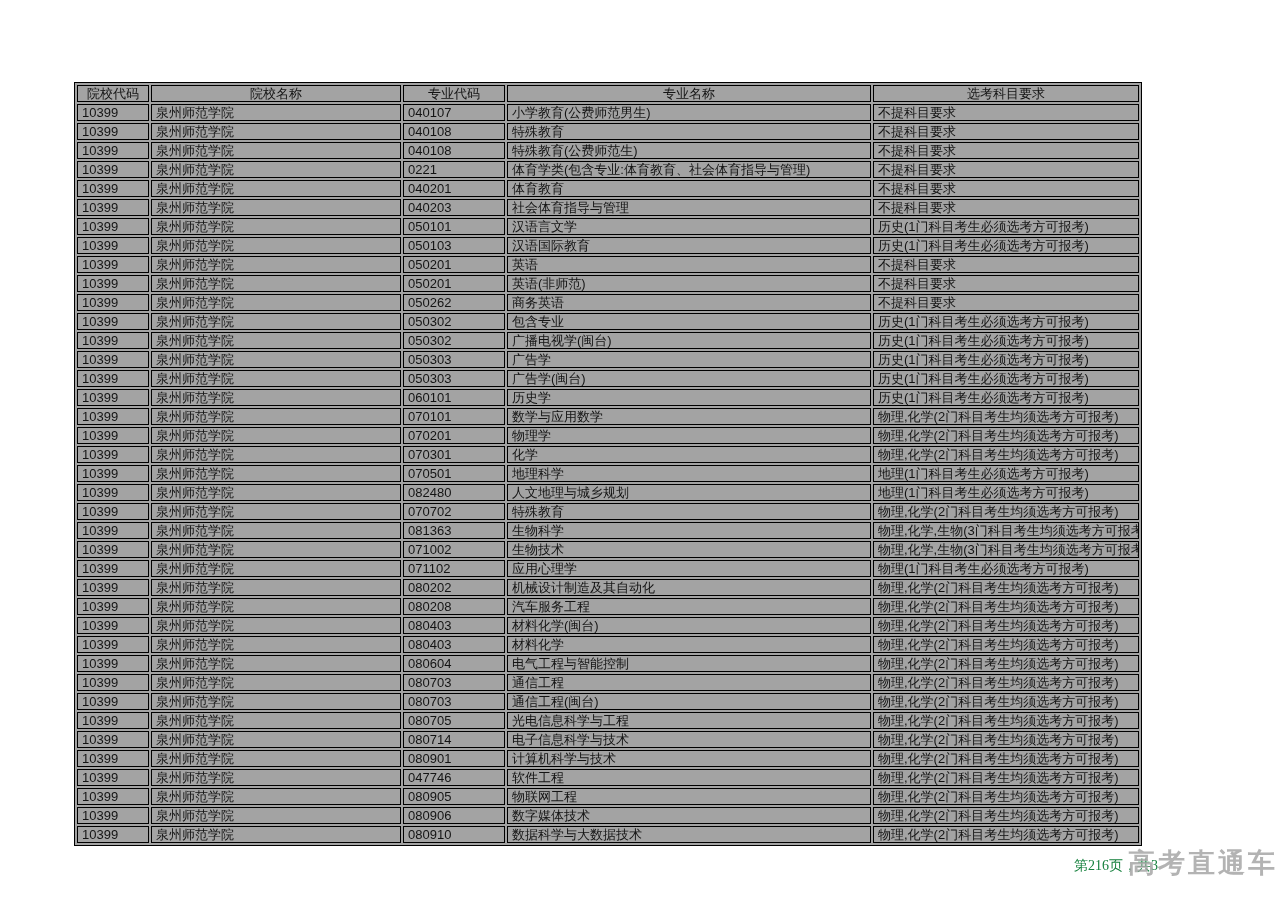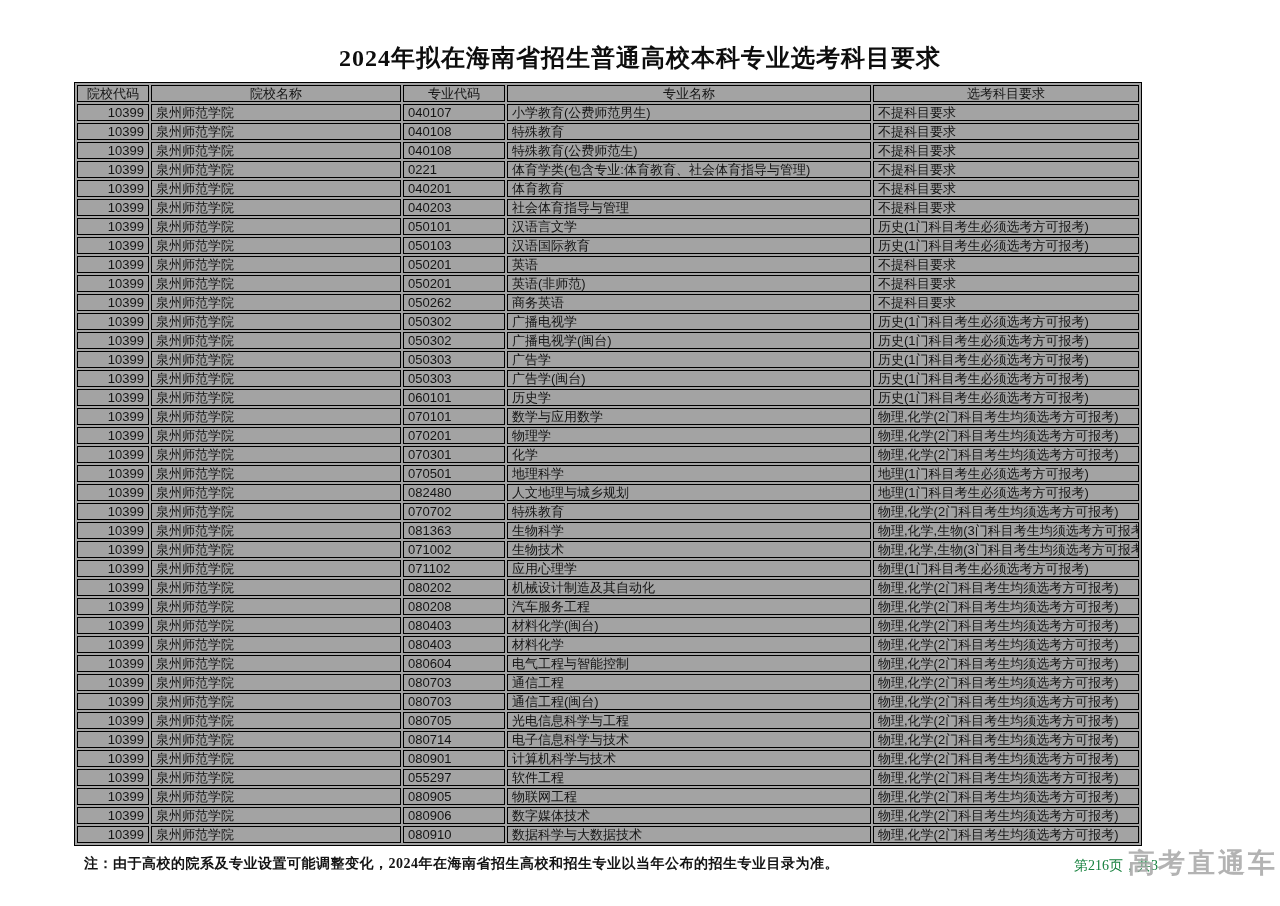--- a/index.html
+++ b/index.html
@@ -37,21 +37,21 @@
     font-size:13px;
     height:15px;
     line-height:15px;
     padding:0 4px;
     white-space:nowrap;
     overflow:hidden;
     font-weight:normal;
     color:#141414;
   }
   .req-table th { text-align:center; }
-  .req-table td.center { text-align:right; }
+  .req-table td.center { text-align:left; }
   .req-table td.left { text-align:left; }
   .footer-note {
     position:absolute; left:84px; top:855px;
     font-family:"Liberation Serif","DejaVu Serif",serif;
     font-weight:bold;
     font-size:14px;
     color:#141414;
     letter-spacing:0.5px;
   }
   .page-info {
@@ -70,21 +70,20 @@
     color:#a6a6a6;
     opacity:0.85;
     white-space:nowrap;
   }
 </style>
 </head>
 <body>
 
 <div class="page">
 
-  <div class="doc-title">2024年拟在海南省招生普通高校本科专业选考科目要求</div>
 
   <table class="req-table">
     <colgroup>
       <col style="width:72px">
       <col style="width:250px">
       <col style="width:102px">
       <col style="width:364px">
       <col>
     </colgroup>
     <thead>
@@ -182,21 +181,21 @@
       <td class="left">泉州师范学院</td>
       <td class="left">050262</td>
       <td class="left">商务英语</td>
       <td class="left">不提科目要求</td>
     </tr>
 
     <tr>
       <td class="center">10399</td>
       <td class="left">泉州师范学院</td>
       <td class="left">050302</td>
-      <td class="left">广播电视学</td>
+      <td class="left">包含专业</td>
       <td class="left">历史(1门科目考生必须选考方可报考)</td>
     </tr>
 
     <tr>
       <td class="center">10399</td>
       <td class="left">泉州师范学院</td>
       <td class="left">050302</td>
       <td class="left">广播电视学(闽台)</td>
       <td class="left">历史(1门科目考生必须选考方可报考)</td>
     </tr>
@@ -373,21 +372,21 @@
       <td class="center">10399</td>
       <td class="left">泉州师范学院</td>
       <td class="left">080901</td>
       <td class="left">计算机科学与技术</td>
       <td class="left">物理,化学(2门科目考生均须选考方可报考)</td>
     </tr>
 
     <tr>
       <td class="center">10399</td>
       <td class="left">泉州师范学院</td>
-      <td class="left">055297</td>
+      <td class="left">047746</td>
       <td class="left">软件工程</td>
       <td class="left">物理,化学(2门科目考生均须选考方可报考)</td>
     </tr>
 
     <tr>
       <td class="center">10399</td>
       <td class="left">泉州师范学院</td>
       <td class="left">080905</td>
       <td class="left">物联网工程</td>
       <td class="left">物理,化学(2门科目考生均须选考方可报考)</td>
@@ -404,19 +403,18 @@
     <tr>
       <td class="center">10399</td>
       <td class="left">泉州师范学院</td>
       <td class="left">080910</td>
       <td class="left">数据科学与大数据技术</td>
       <td class="left">物理,化学(2门科目考生均须选考方可报考)</td>
     </tr>
   </tbody>
   </table>
 
-  <div class="footer-note">注：由于高校的院系及专业设置可能调整变化，2024年在海南省招生高校和招生专业以当年公布的招生专业目录为准。</div>
 
   <div class="page-info">第216页，共3</div>
 
   <div class="watermark">高考直通车</div>
 
 </div>
 
 </body></html>

